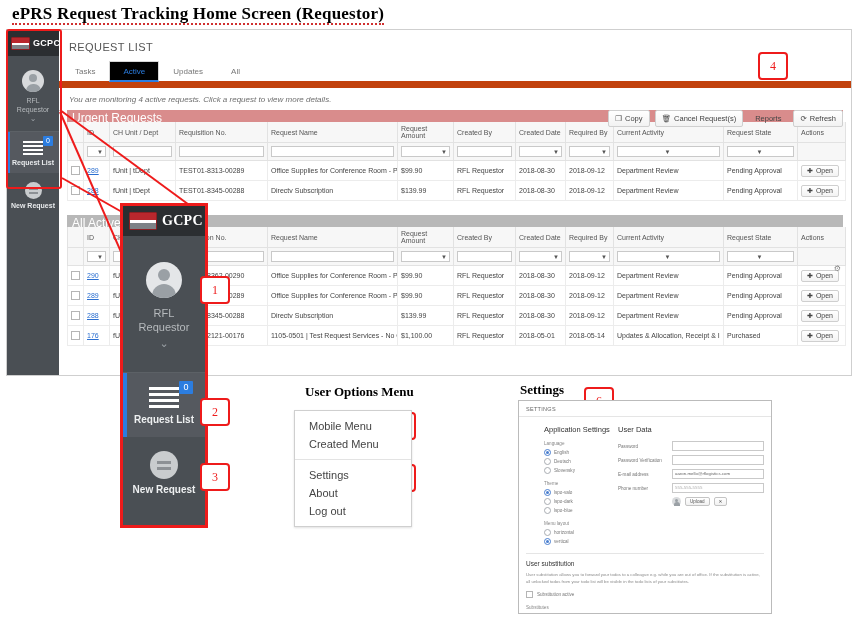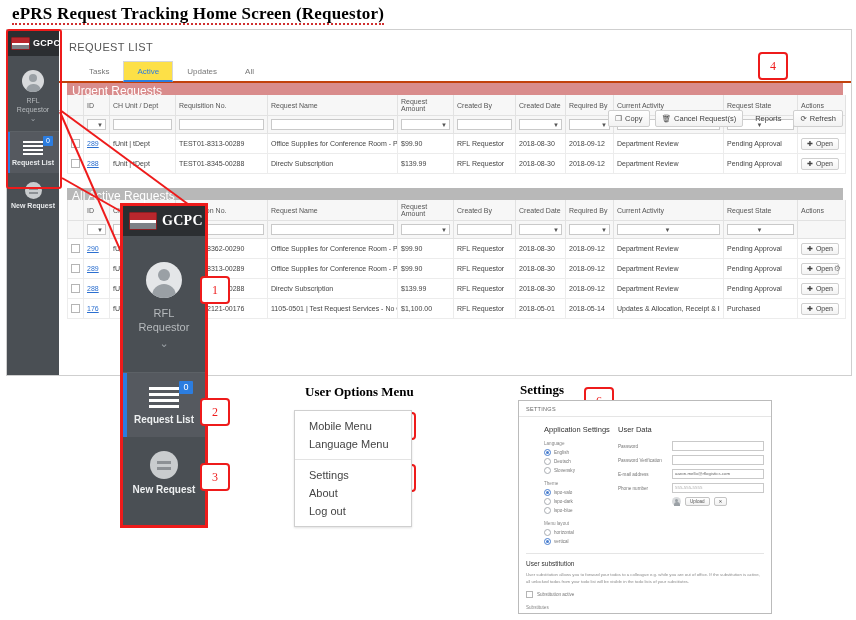--- a/index.html
+++ b/index.html
@@ -70,25 +70,25 @@
     width:17px;height:17px;border-radius:50%;background:#c9ccce;margin:0 auto;position:relative;
   }
   .new-icon:before{content:"";position:absolute;left:4px;top:6px;width:9px;height:2px;background:#8d9195;}
   .new-icon:after{content:"";position:absolute;left:4px;top:10px;width:9px;height:2px;background:#8d9195;}
 
   
   .content{position:absolute;left:52px;top:0;right:0;height:345px;background:#fff;}
   .page-title{
     font-size:11px;color:#555;padding:11px 0 8px 10px;letter-spacing:.4px;
   }
-  .tabs{display:flex;border-bottom:2px solid #c2410c;padding-left:16px;height:20px;}
+  .tabs{display:flex;border-bottom:7px solid #c2410c;padding-left:2px;height:20px;}
   .tab{
     font-size:8px;color:#777;padding:5px 13px 4px;border:1px solid transparent;border-bottom:none;
   }
-  .tab.active{color:#2b7de0;border-color:#d6d6d6;background:#fde047;border-bottom:2px solid #2b7de0;margin-bottom:-1px;}
+  .tab.active{color:#2b7de0;border-color:#d6d6d6;background:#000000;border-bottom:2px solid #2b7de0;margin-bottom:-1px;}
   .hint{
     font-size:8px;color:#6e6e6e;font-style:italic;padding:7px 0 6px 10px;
   }
   .toolbar{position:absolute;right:8px;top:80px;display:flex;gap:5px;}
   .tb-btn{
     border:1px solid #cfcfcf;background:linear-gradient(#ffffff,#f2f2f2);
     font-size:7.5px;color:#444;padding:3px 6px;border-radius:2px;display:flex;align-items:center;gap:3px;
     white-space:nowrap;
   }
   .tb-btn.plain{border-color:transparent;background:transparent;}
@@ -244,20 +244,21 @@
     <div class="content">
       <div class="page-title">REQUEST LIST</div>
 
       <div class="tabs">
         <div class="tab">Tasks</div>
         <div class="tab active">Active</div>
         <div class="tab">Updates</div>
         <div class="tab">All</div>
       </div>
 
+      <div class="hint">You are monitoring 4 active requests. Click a request to view more details.</div>
 
       <div class="toolbar">
         <div class="tb-btn">
           <span>❐</span>
           <span>Copy</span>
         </div>
         <div class="tb-btn">
           <span>🗑</span>
           <span>Cancel Request(s)</span>
         </div>
@@ -574,21 +575,21 @@
   <div class="num" style="left:758px;top:52px;width:30px;height:28px;">4</div>
   <div class="num" style="left:386px;top:412px;width:30px;height:28px;">5</div>
   <div class="num" style="left:386px;top:464px;width:30px;height:28px;">6</div>
   <div class="num" style="left:584px;top:387px;width:30px;height:28px;">6</div>
   <div class="num" style="left:578px;top:575px;width:30px;height:28px;">7</div>
 
   <div class="caption" style="left:305px;top:384px;">User Options Menu</div>
   <div class="uo-menu">
     <div class="uo-group">
       <div class="uo-item">Mobile Menu</div>
-      <div class="uo-item">Language Menu</div>
+      <div class="uo-item">Created Menu</div>
     </div>
     <div class="uo-group">
       <div class="uo-item">Settings</div>
       <div class="uo-item">About</div>
       <div class="uo-item">Log out</div>
     </div>
   </div>
 
   <div class="caption" style="left:520px;top:382px;">Settings</div>
   <div class="settings">

